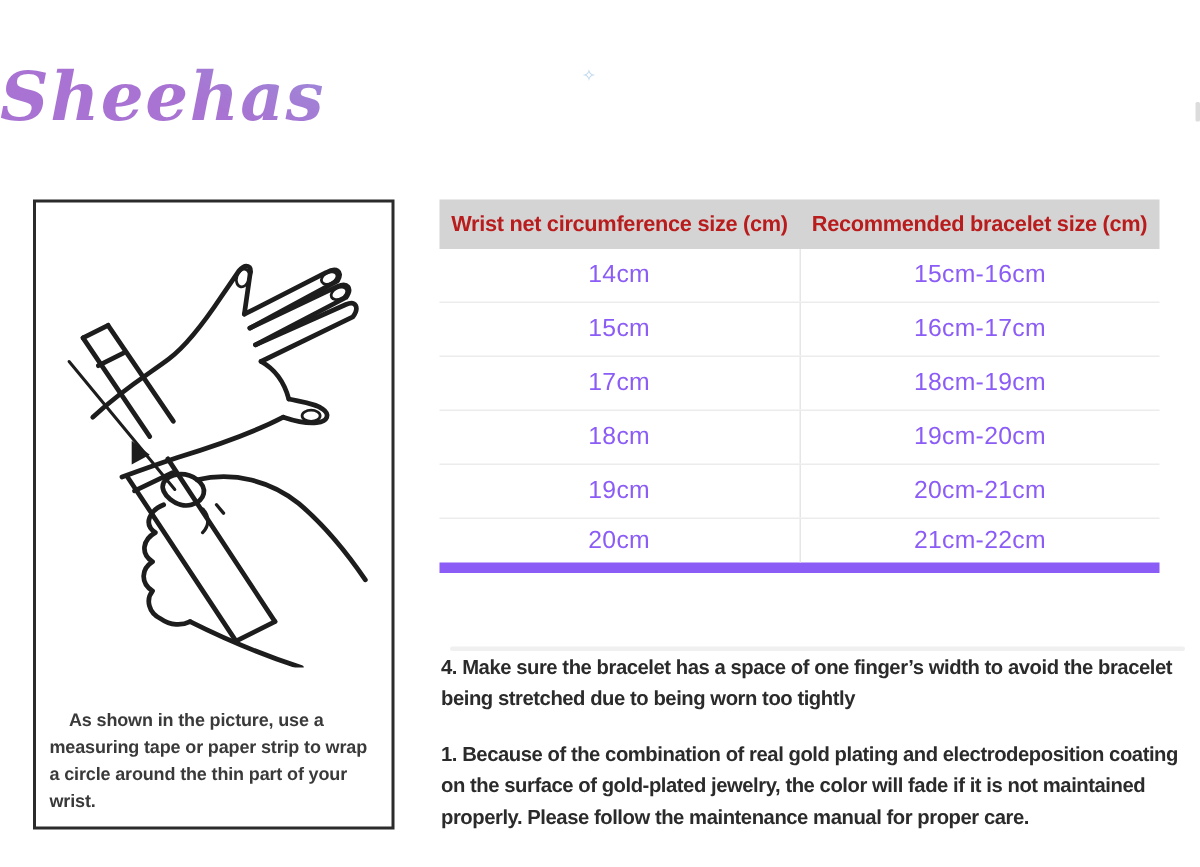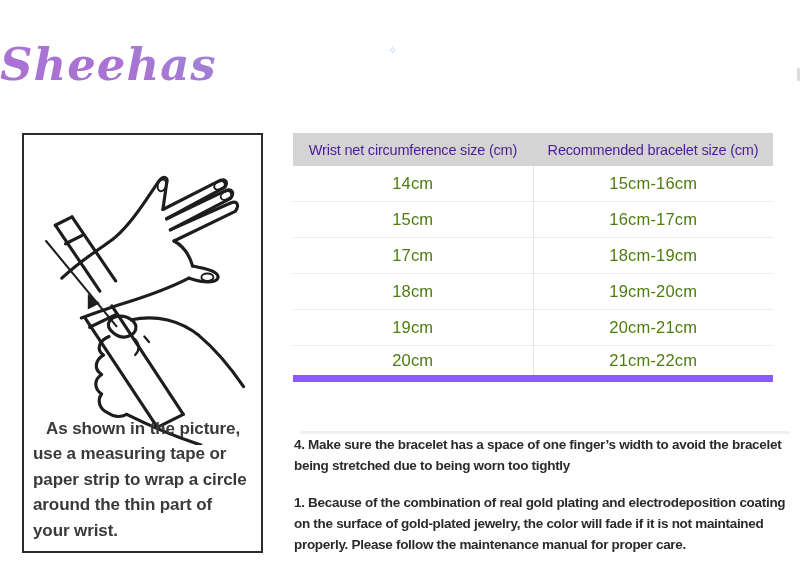--- a/index.html
+++ b/index.html
@@ -45,49 +45,49 @@
     position:absolute;left:22px;top:133px;width:241px;height:420px;
     border:2px solid #2b2b2b;
     background:#ffffff;
   }
   .guide-illustration{
     position:absolute;left:2px;top:4px;width:233px;height:306px;
   }
   .guide-text{
     position:absolute;left:0;bottom:8px;width:100%;
     padding:0 9px;
-    font-size:17px;
+    font-size:12px;
     font-weight:bold;
     line-height:1.5;
     color:#3a3a3a;
     letter-spacing:-0.1px;
   }
   .guide-text p{text-indent:13px;}
 
   
   .size-table{
     position:absolute;left:293px;top:133px;width:480px;
   }
   .thead{
     display:flex;height:33px;
     background:var(--table-header-bg);
   }
   .th{
     flex:1;display:flex;align-items:center;justify-content:center;
-    font-size:14.5px;font-weight:normal;color:#4c1d95;
+    font-size:14.5px;font-weight:bold;color:#b91c1c;
     letter-spacing:-0.2px;
   }
   .trow{
     display:flex;height:36px;
     border-bottom:1px solid #ececec;
   }
   .trow:last-child{border-bottom:7px solid #8b5cf6;}
   .td{
     flex:1;display:flex;align-items:center;justify-content:center;
-    font-size:16.5px;color:#4d7c0f;
+    font-size:16.5px;color:#8b5cf6;
     letter-spacing:0.2px;
   }
   .td.right{border-left:1px solid #e6e6e6;}
 
   .section-divider{
     position:absolute;left:300px;top:431px;width:490px;height:3px;
     background:#f0f0f0;border-radius:2px;
   }
 
   

